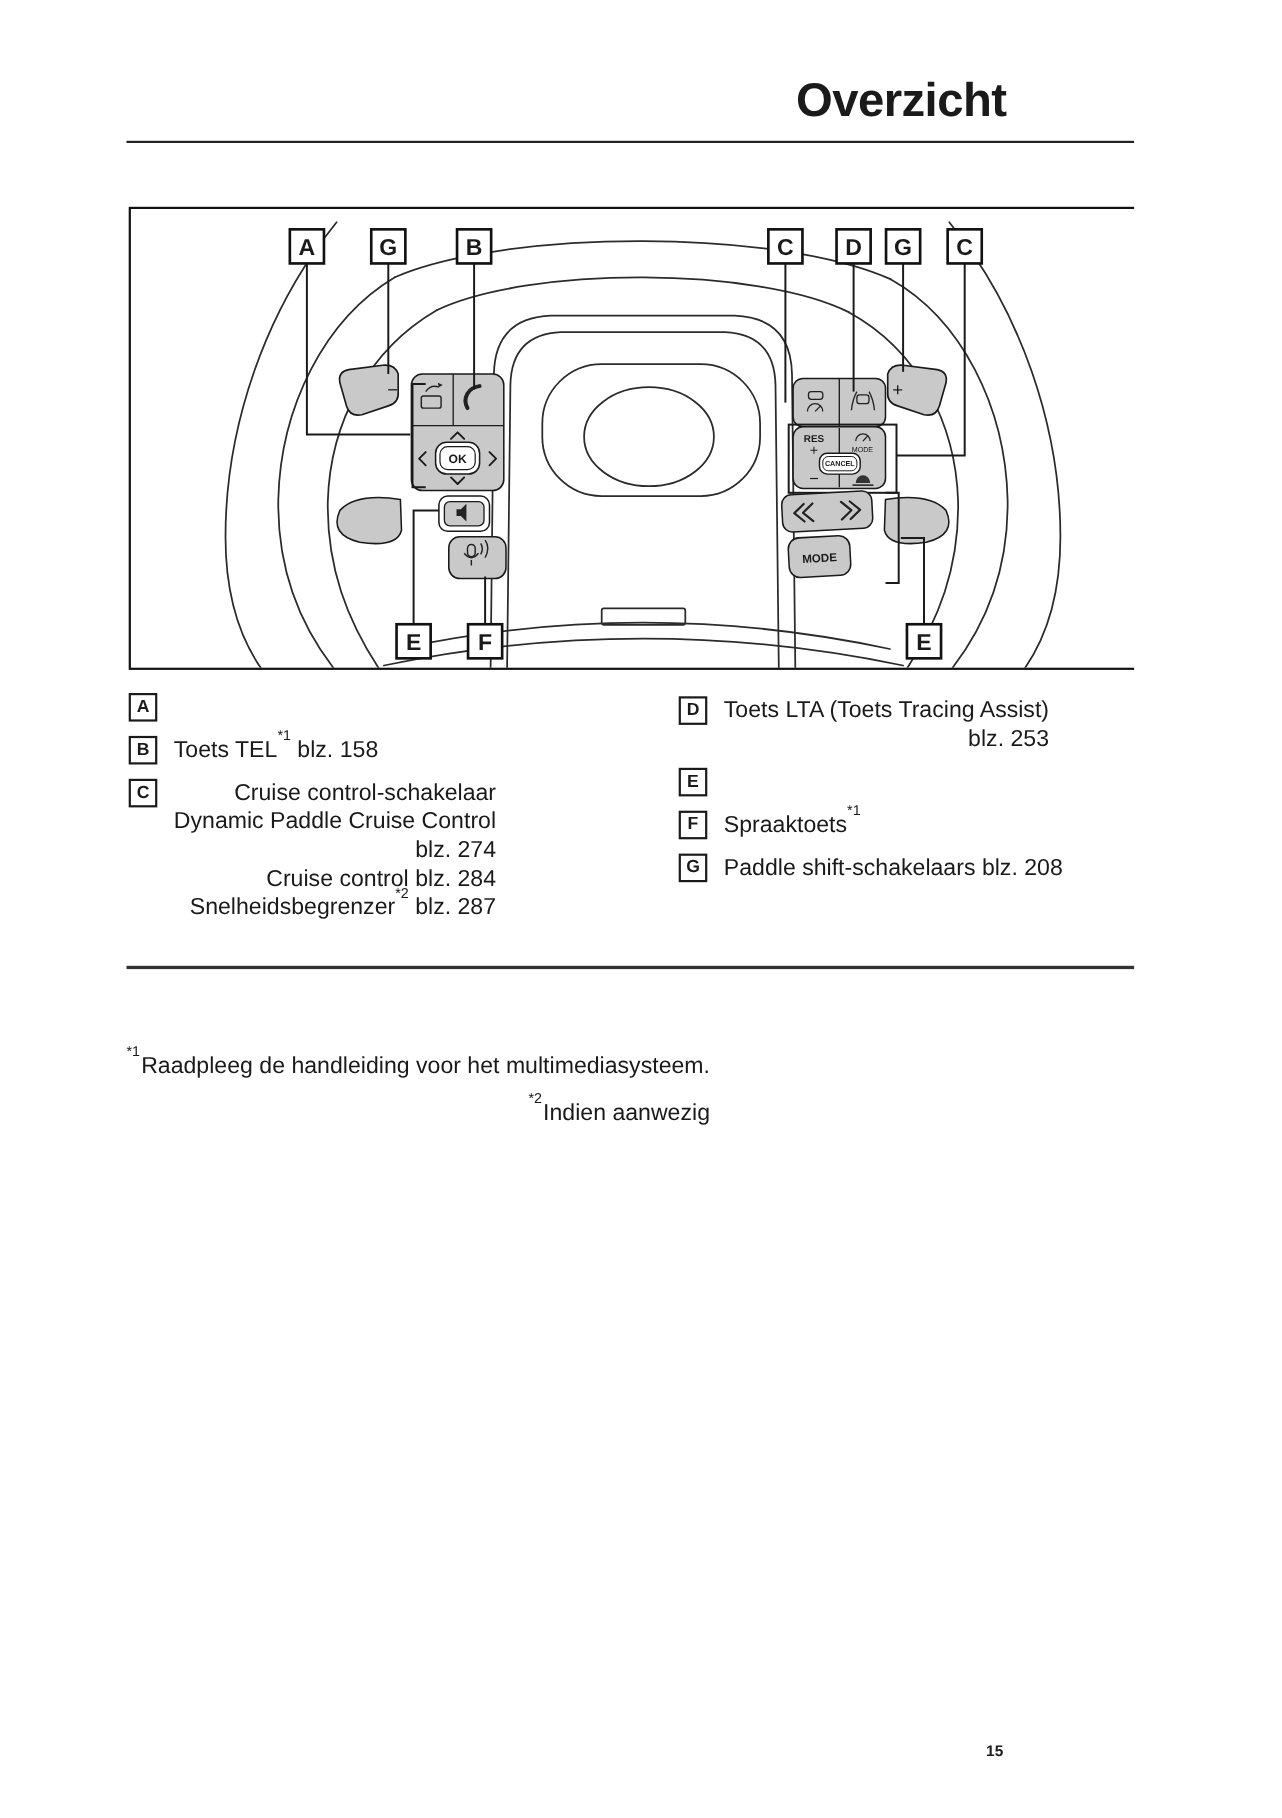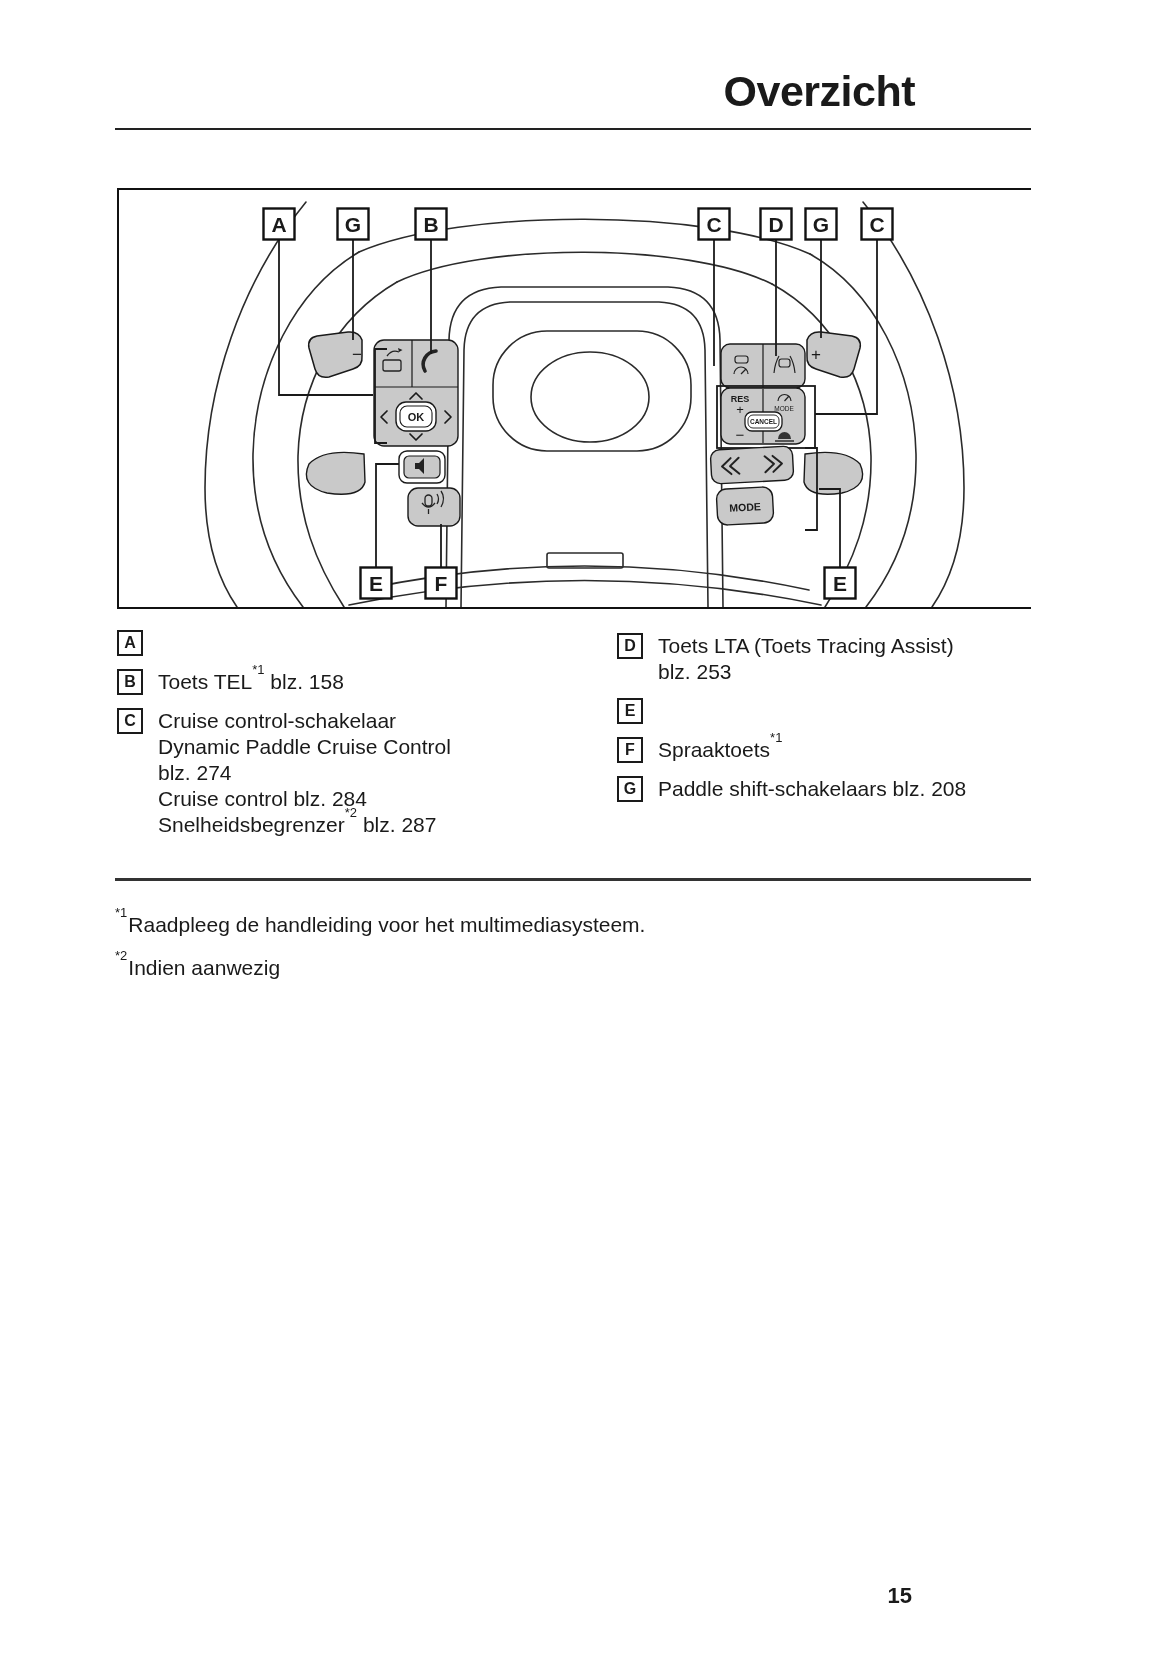--- a/index.html
+++ b/index.html
@@ -1,37 +1,37 @@
 <!DOCTYPE html>
 <html><head>
 <meta charset="utf-8">
 <style>
   html,body{margin:0;padding:0;background:#fff;}
   .page{position:relative;width:1031px;height:1653px;background:#fff;overflow:hidden;
-        font-family:"Liberation Sans",sans-serif;color:#1a1a1a;}
+        font-family:"Liberation Sans",sans-serif;color:#1a1a1a;text-align:right;}
   .title{position:absolute;top:38px;right:116px;font-size:43px;font-weight:bold;letter-spacing:-0.5px;}
   .title-rule{position:absolute;left:115px;top:128px;width:934px;height:2px;background:#222;}
   .side-tab{position:absolute;left:1068px;top:158px;width:97px;height:101px;}
   .side-label{position:absolute;left:1080px;top:276px;writing-mode:vertical-rl;font-size:21px;color:#111;}
   .diagram{position:absolute;left:117px;top:188px;width:931px;height:421px;border:2px solid #111;box-sizing:border-box;background:#fff;}
   .diagram svg{position:absolute;left:0;top:0;}
   svg text{font-family:"Liberation Sans",sans-serif;fill:#1a1a1a;}
   .legend-col{position:absolute;}
   .legend-col.left{left:117px;top:630px;width:480px;}
   .legend-col.right{left:617px;top:633px;width:440px;}
   .legend-item{display:flex;align-items:flex-start;margin-bottom:13px;}
   .key-box{flex:0 0 auto;width:26px;height:26px;border:2px solid #1a1a1a;box-sizing:border-box;
            display:flex;align-items:center;justify-content:center;font-size:16px;font-weight:bold;background:#fff;}
   .legend-text{padding-left:15px;font-size:21px;line-height:26px;}
   sup.fn{font-size:13px;line-height:0;position:relative;top:-7px;}
   .sep-rule{position:absolute;left:115px;top:878px;width:934px;height:3px;background:#333;}
-  .footnotes{position:absolute;left:115px;top:912px;font-size:21px;line-height:26px;}
+  .footnotes{position:absolute;left:115px;top:956px;font-size:21px;line-height:26px;}
   .footnote{margin-bottom:17px;}
   .footnote sup.fn{top:-7px;margin-right:1px;}
-  .page-num{position:absolute;right:119px;top:1583px;font-size:22px;font-weight:bold;}
+  .page-num{position:absolute;right:119px;top:1583px;font-size:14px;font-weight:bold;}
 </style>
 </head>
 <body>
 
 <div class="page">
 
   <h1 class="title">Overzicht</h1>
   <div class="title-rule"></div>
 
   <div class="side-tab" id="side-tab" style="background: rgb(125, 125, 125);"></div>

